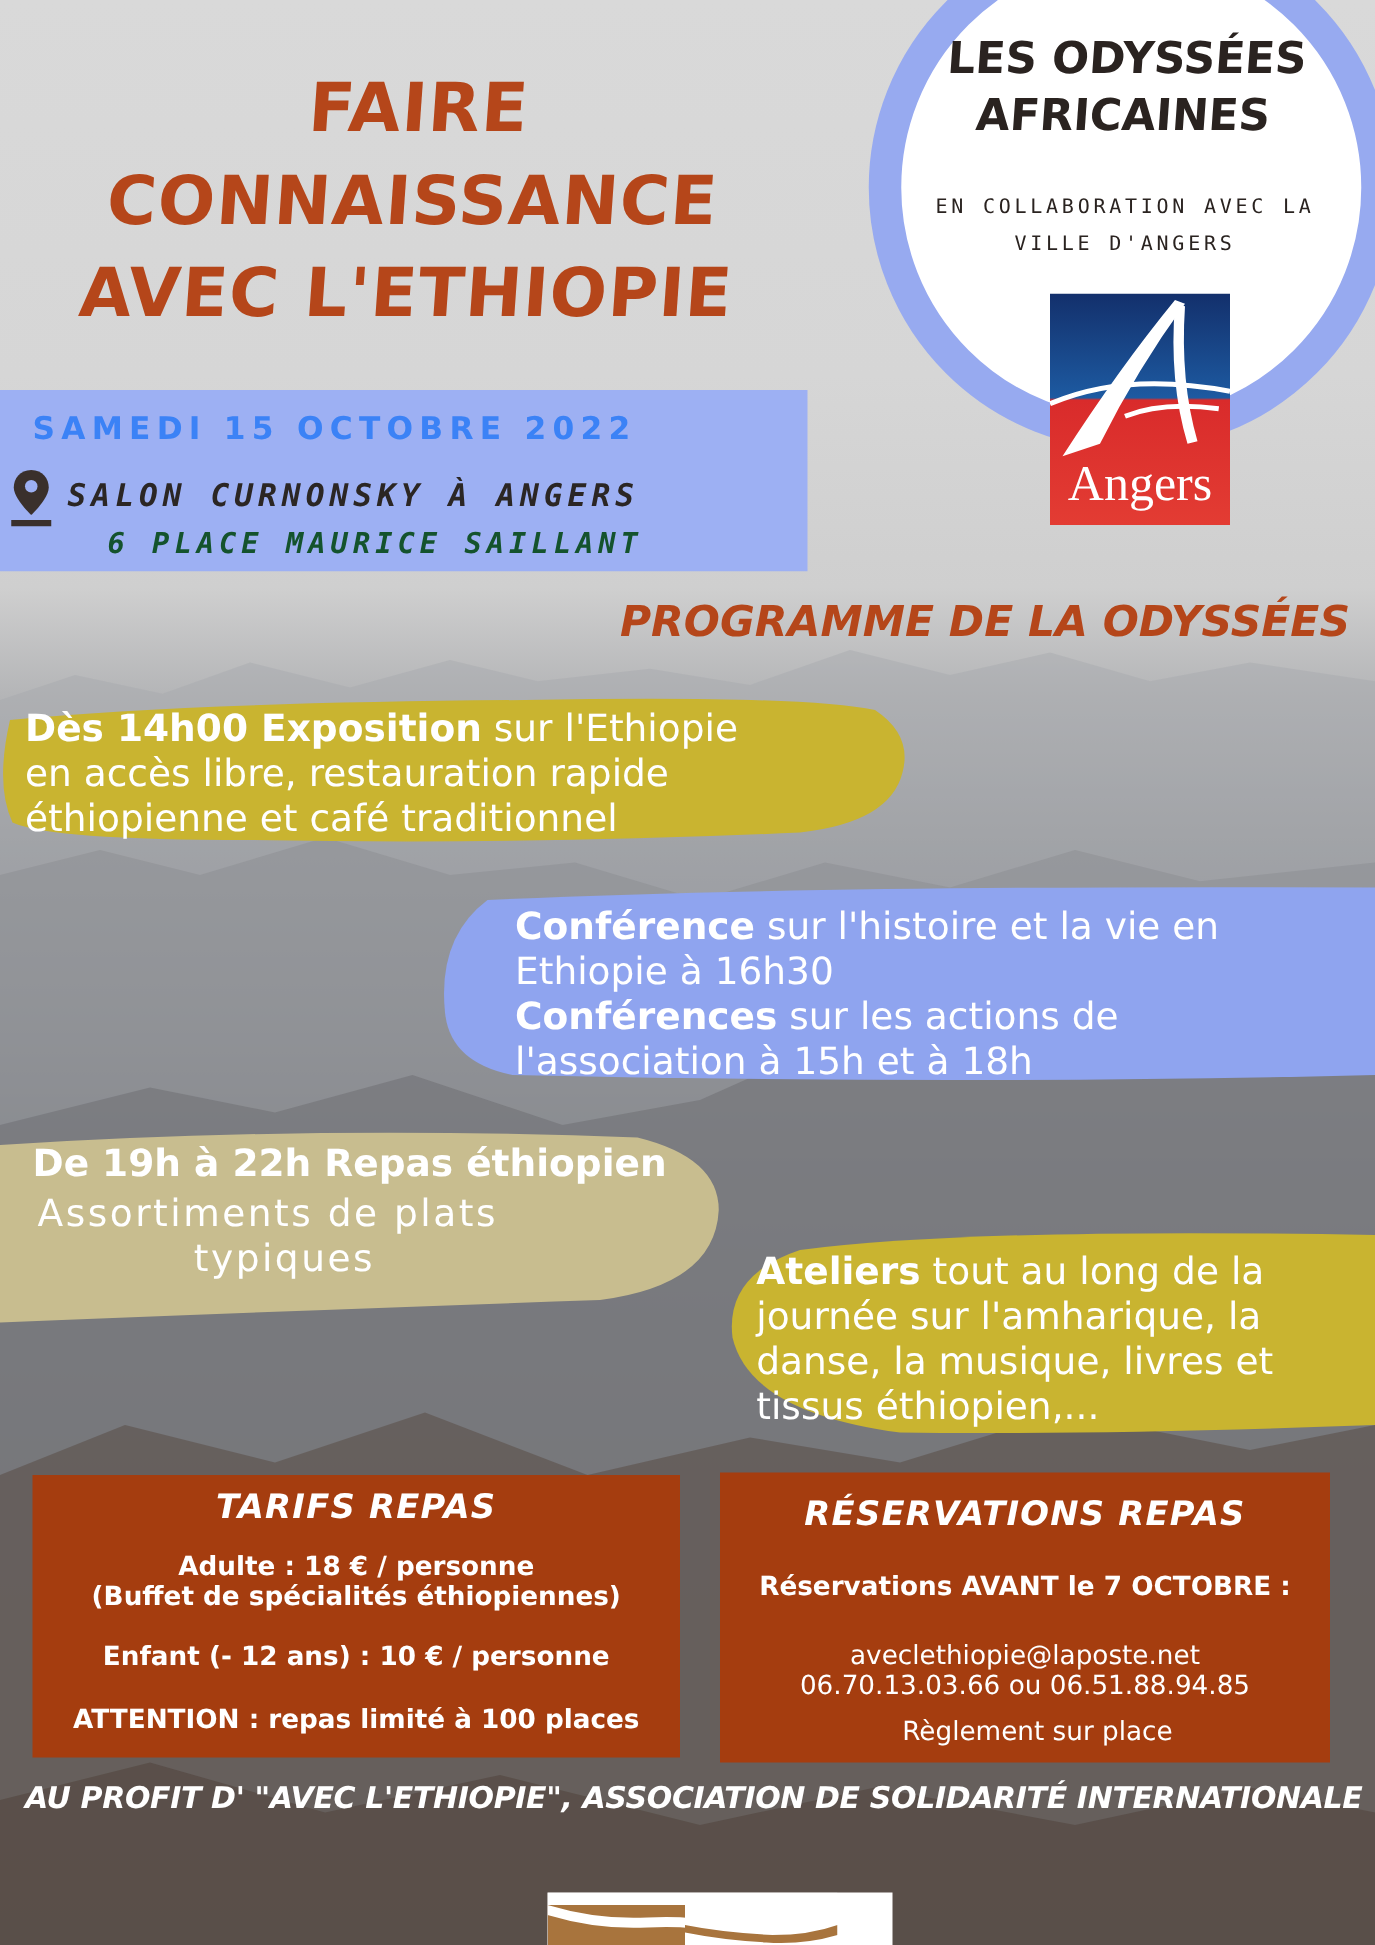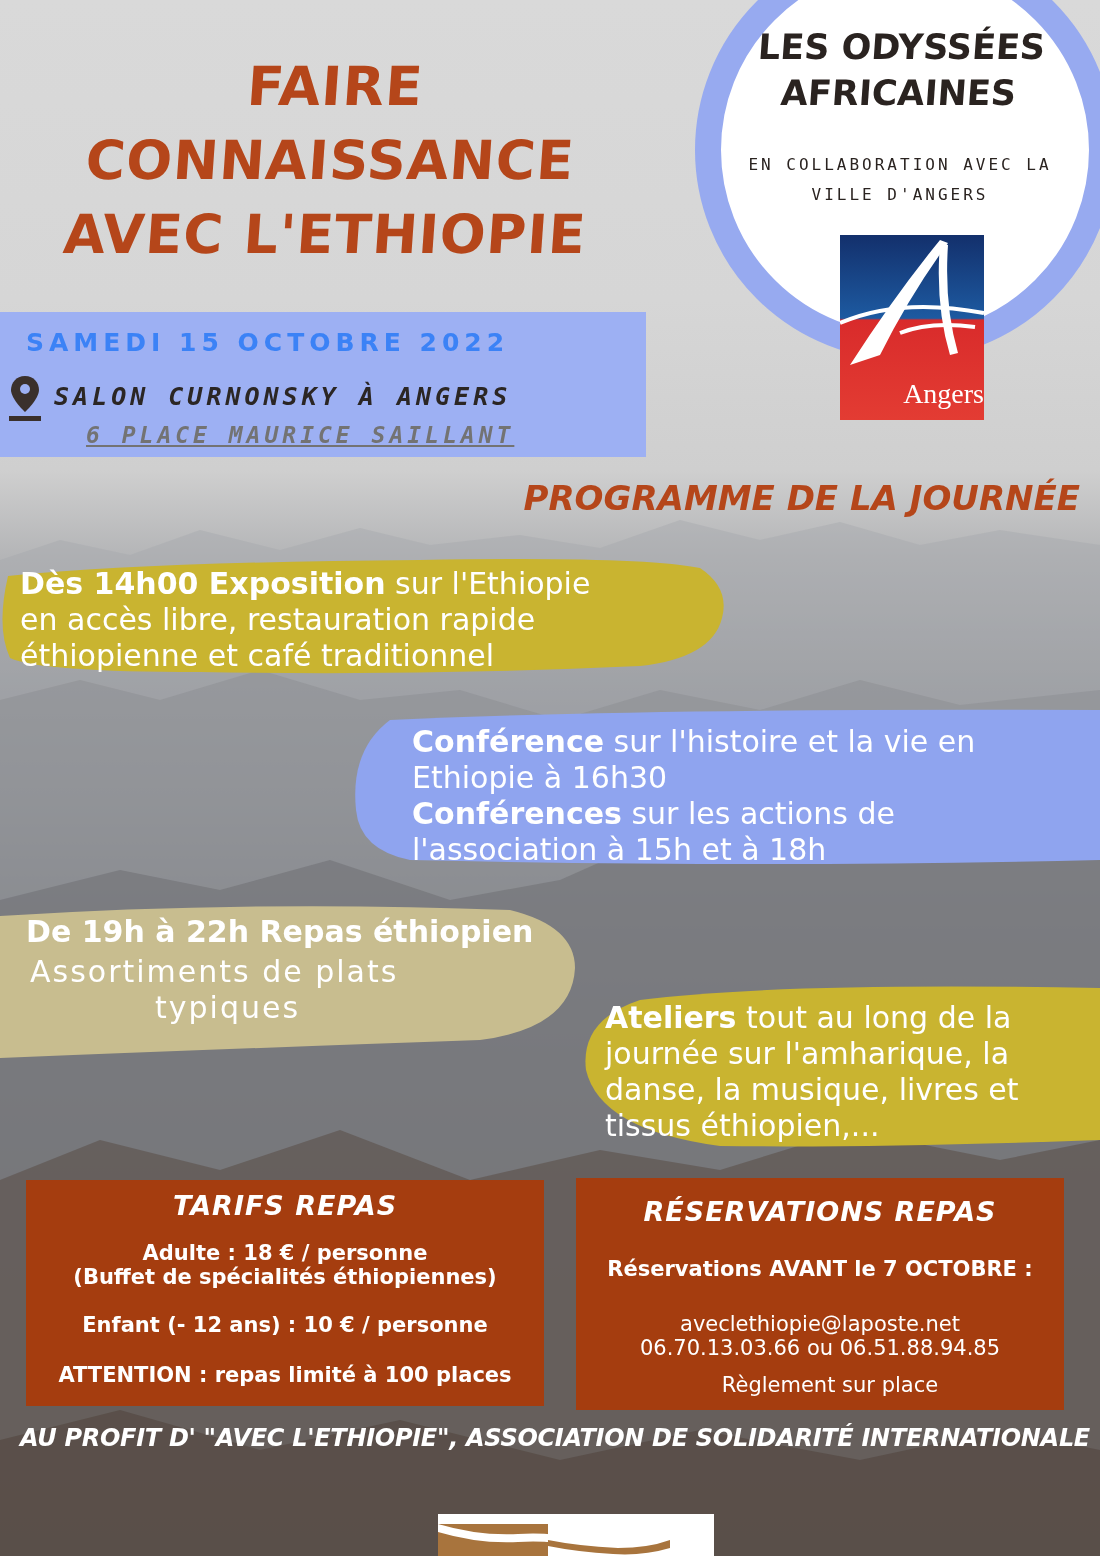--- a/index.html
+++ b/index.html
@@ -63,24 +63,24 @@
   .angers-logo {
     left: 840px; top: 235px; width: 144px; height: 185px;
     background: linear-gradient(180deg, #13306c 0%, #1d5aa1 45%, #d92b2b 46%, #e33c33 100%);
     overflow: hidden;
   }
   .angers-logo .wave {
     position: absolute; left: 0; top: 0; width: 144px; height: 185px;
   }
   .angers-logo .name {
     position: absolute; left: 0; bottom: 10px; width: 144px;
-    text-align: right;
+    text-align: center;
     color: #ffffff;
     font-family: "Liberation Serif", serif;
-    font-size: 28px;
+    font-size: 40px;
   }
 
   
   .date-box {
     left: 0; top: 312px; width: 646px; height: 145px;
     background: #9db0f3;
   }
   .date-line {
     left: 26px; top: 328px;
     font-family: "DejaVu Sans", sans-serif;
@@ -95,22 +95,21 @@
     font-family: "DejaVu Sans Mono", monospace;
     font-weight: bold; font-style: italic;
     font-size: 25px; letter-spacing: 4px;
     color: #2b2624;
   }
   .place-line2 {
     left: 86px; top: 422px;
     font-family: "DejaVu Sans Mono", monospace;
     font-weight: bold; font-style: italic;
     font-size: 23px; letter-spacing: 4px;
-    color: #737373;
-    text-decoration: underline;
+    color: #14532d;
   }
 
   .programme-title {
     left: 495px; top: 478px; width: 585px;
     text-align: right;
     color: #b5461a;
     font-family: "DejaVu Sans", sans-serif;
     font-weight: bold; font-style: italic;
     font-size: 34px;
     letter-spacing: 0px;
@@ -202,21 +201,21 @@
 <div class="abs date-box"></div>
 <div class="abs date-line">SAMEDI 15 OCTOBRE 2022</div>
 <svg class="abs pin-icon" viewBox="0 0 34 48">
   <path d="M17 2 C8 2 3 9 3 16 C3 25 17 38 17 38 C17 38 31 25 31 16 C31 9 26 2 17 2 Z" fill="#3a302c"></path>
   <circle cx="17" cy="15" r="5" fill="#9db0f3"></circle>
   <rect x="1" y="42" width="32" height="5" fill="#3a302c"></rect>
 </svg>
 <div class="abs place-line1">SALON CURNONSKY À ANGERS</div>
 <div class="abs place-line2">6 PLACE MAURICE SAILLANT</div>
 
-<div class="abs programme-title">PROGRAMME DE LA JOURNÉE</div>
+<div class="abs programme-title">PROGRAMME DE LA ODYSSÉES</div>
 
 <svg class="blob" style="left:0;top:548px;width:730px;height:130px;" viewBox="0 0 730 130">
   <path d="M8 28 Q150 14 420 12 Q640 8 700 20 Q730 40 722 70 Q712 110 640 118 Q420 128 200 124 Q40 124 10 110 Q-4 80 8 28 Z" fill="#c9b430"></path>
 </svg>
 <div class="blob-text" style="left:20px;top:566px;width:650px;">
   <div><b>Dès 14h00 Exposition</b><span> sur l'Ethiopie</span></div>
   <div><span>en accès libre, restauration rapide</span></div>
   <div><span>éthiopienne et café traditionnel</span></div>
 </div>
 

